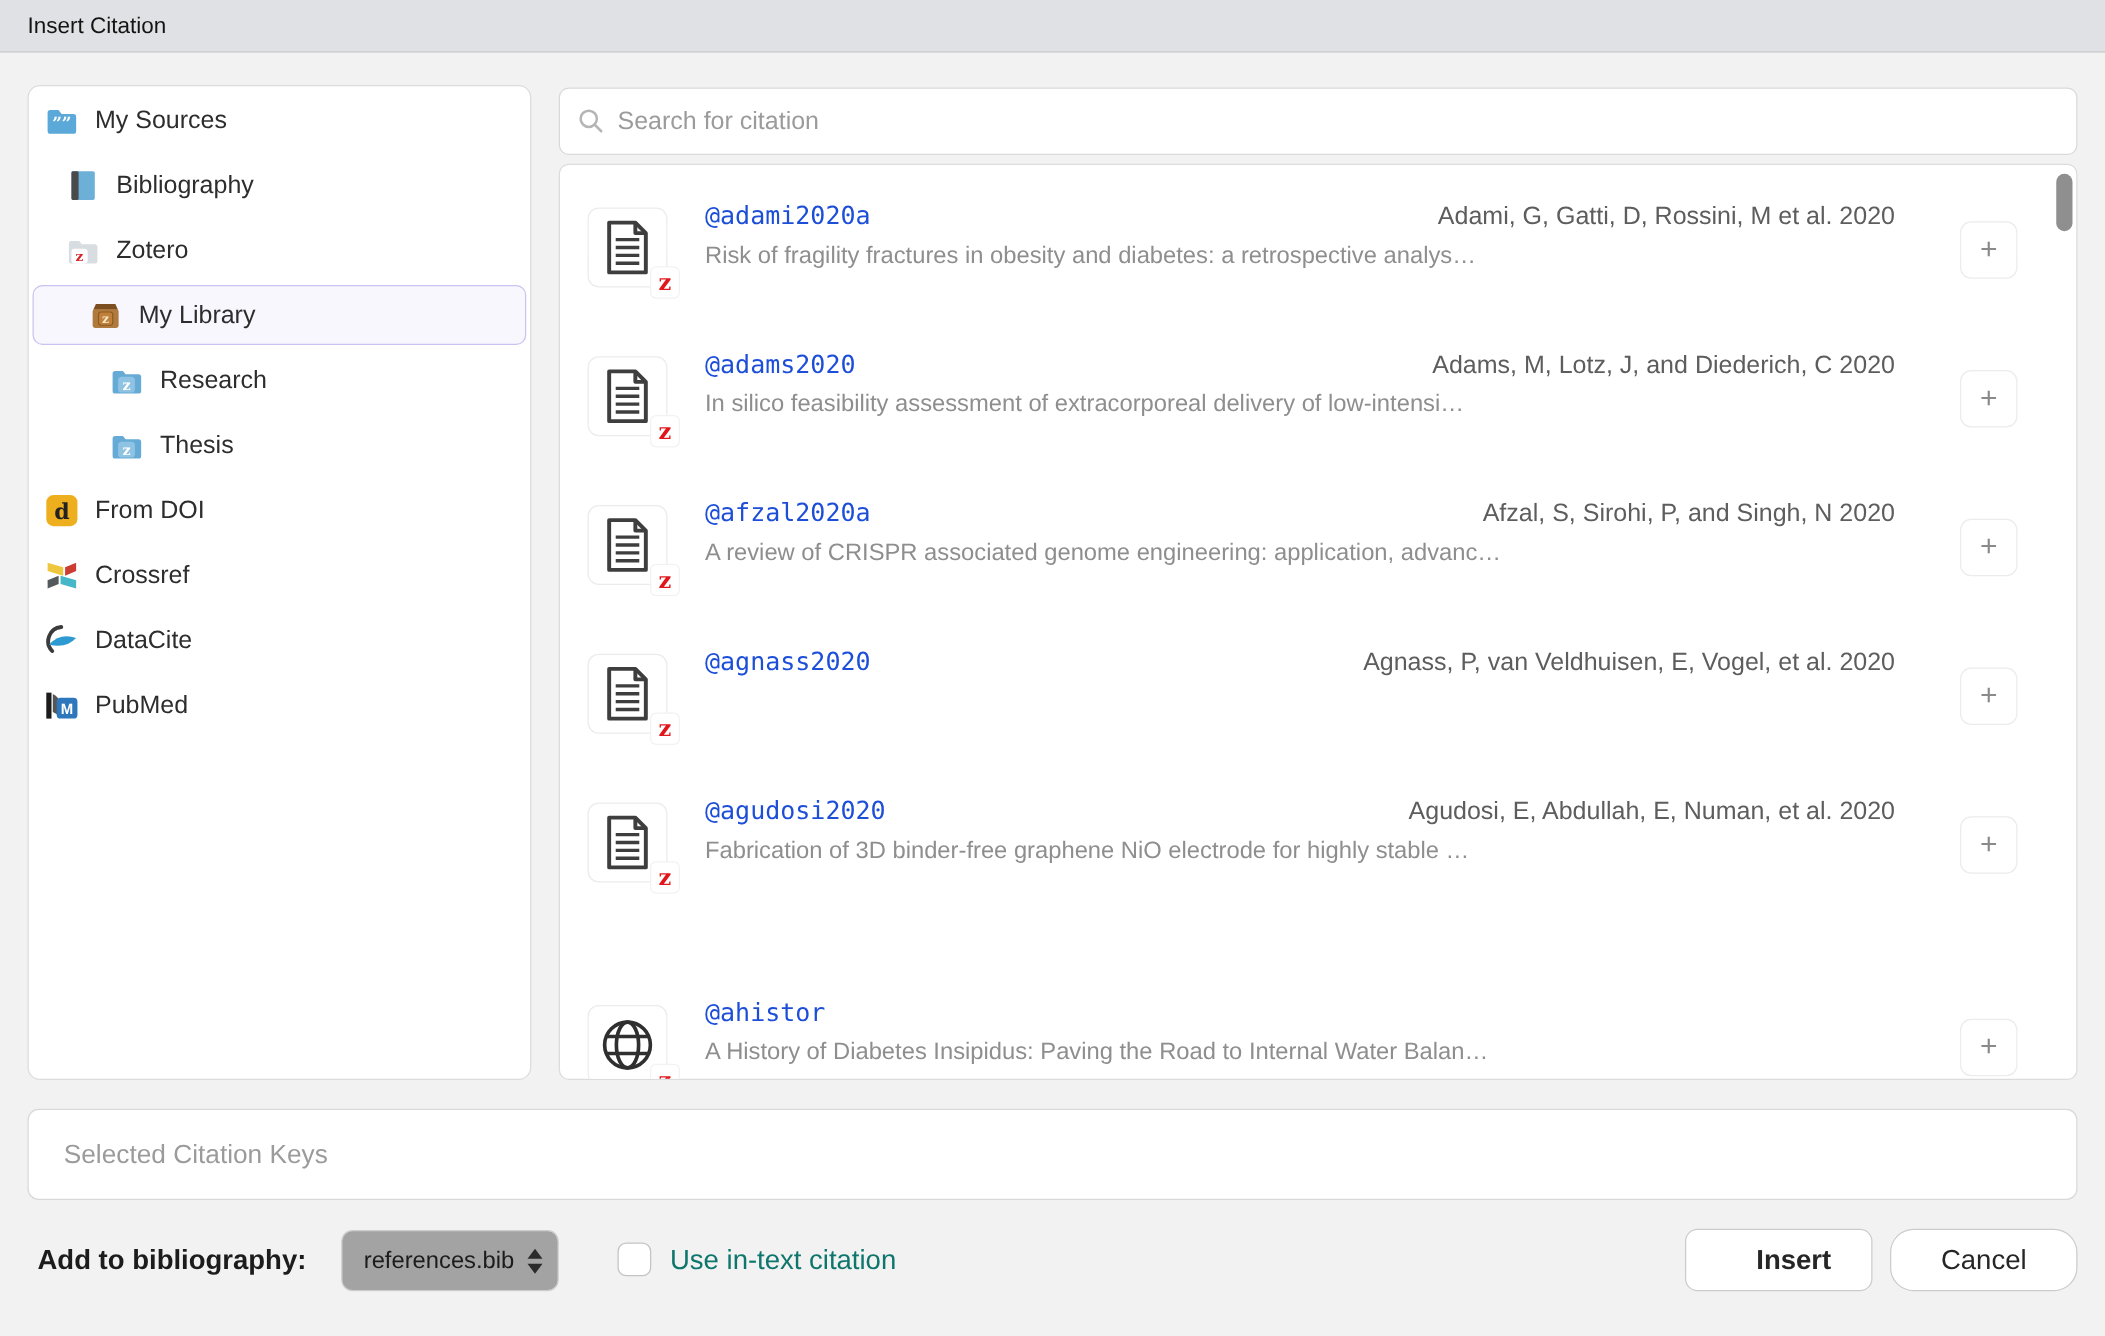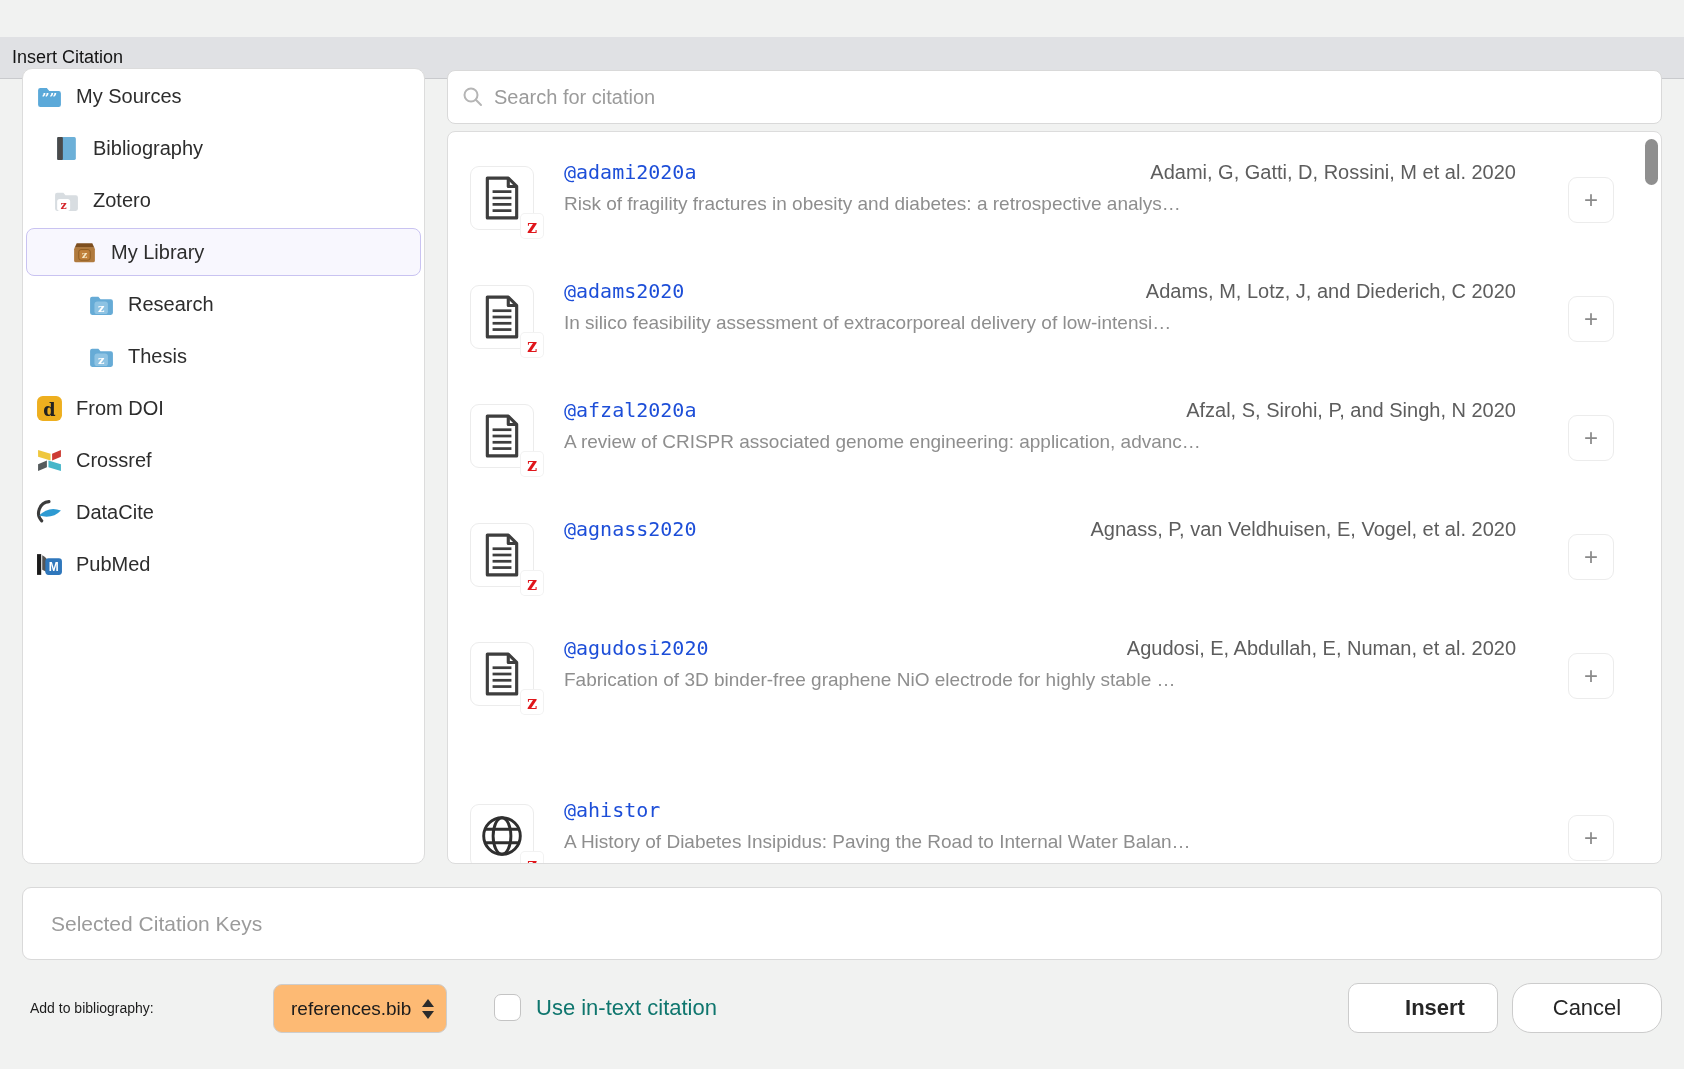--- a/index.html
+++ b/index.html
@@ -6,22 +6,22 @@
   html,body { background:#dddddd; }
   .app {
     position:relative; width:1684px; height:1069px; overflow:hidden;
     background:#f1f2f1; font-family:"Liberation Sans", sans-serif;
     -webkit-font-smoothing:antialiased;
   }
   
   .titlebar {
     position:absolute; left:0; top:0; width:100%; height:42px;
     background:#e0e1e4; border-bottom:1px solid #c9cacd;
-    display:flex; align-items:center; padding-left:12px;
-    font-size:18px; color:#141414;margin-top:37px;
+    display:flex; align-items:center; padding-left:22px;
+    font-size:18px; color:#141414;
   }
   
   .sidebar {
     position:absolute; left:22px; top:68px; width:403px; height:796px;
     background:#ffffff; border:1px solid #dcdcdc; border-radius:10px;
     padding-top:3px; overflow:hidden;
   }
   .side-item {
     height:48px; margin:0 3px 4px 3px; display:flex; align-items:center;
     gap:13px; font-size:20px; color:#2d2d2d;
@@ -85,25 +85,25 @@
   .keys-input {
     position:absolute; left:22px; top:887px; width:1640px; height:73px;
     background:#fff; border:1px solid #d9d9d9; border-radius:9px;
     padding:0 28px; font-size:21px; color:#ec4899; outline:none;
     font-family:"Liberation Sans", sans-serif;
   }
   .keys-input::placeholder { color:#9b9b9b; }
   
   .add-label {
     position:absolute; left:30px; top:983px; height:50px; line-height:50px;
-    font-size:14px; color:#1c1c1c;
+    font-size:22px; color:#1c1c1c;font-weight:bold;
   }
   .bib-select {
     position:absolute; left:273px; top:984px; height:49px;
-    background:#fdba74; border:1px solid #cdcdcd; border-radius:9px;
+    background:#a3a3a3; border:1px solid #cdcdcd; border-radius:9px;
     display:flex; align-items:center; gap:11px; padding:0 12px 0 17px;
     font-size:19px; color:#1c1c1c; cursor:default;
   }
   .updown { display:flex; flex-direction:column; gap:4px; align-items:center; }
   .tri-up { width:0; height:0; border-left:6px solid transparent;
     border-right:6px solid transparent; border-bottom:8px solid #2b2b2b; }
   .tri-down { width:0; height:0; border-left:6px solid transparent;
     border-right:6px solid transparent; border-top:8px solid #2b2b2b; }
   .chk {
     position:absolute; left:494px; top:994px; width:27px; height:27px;

